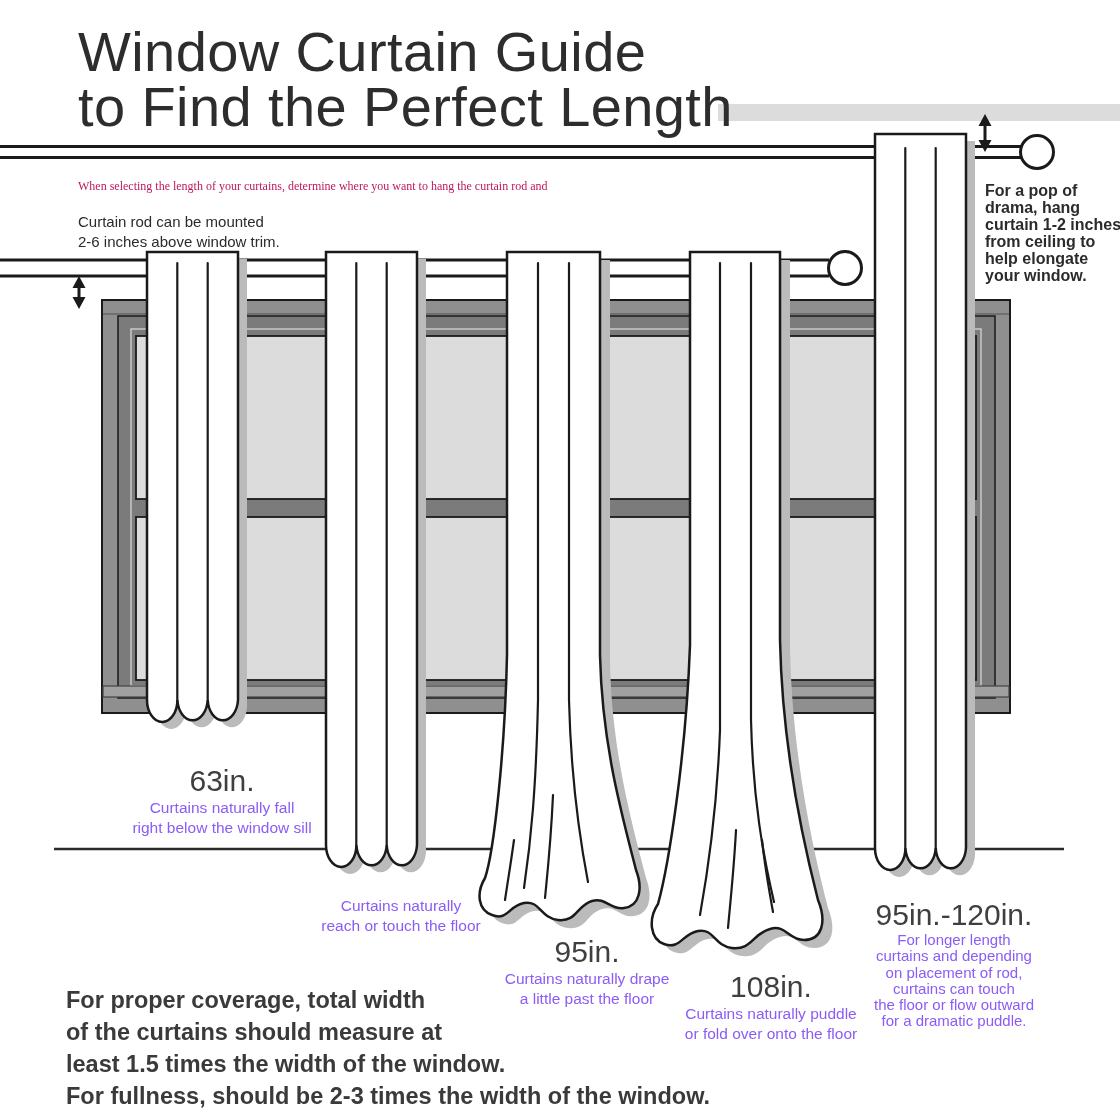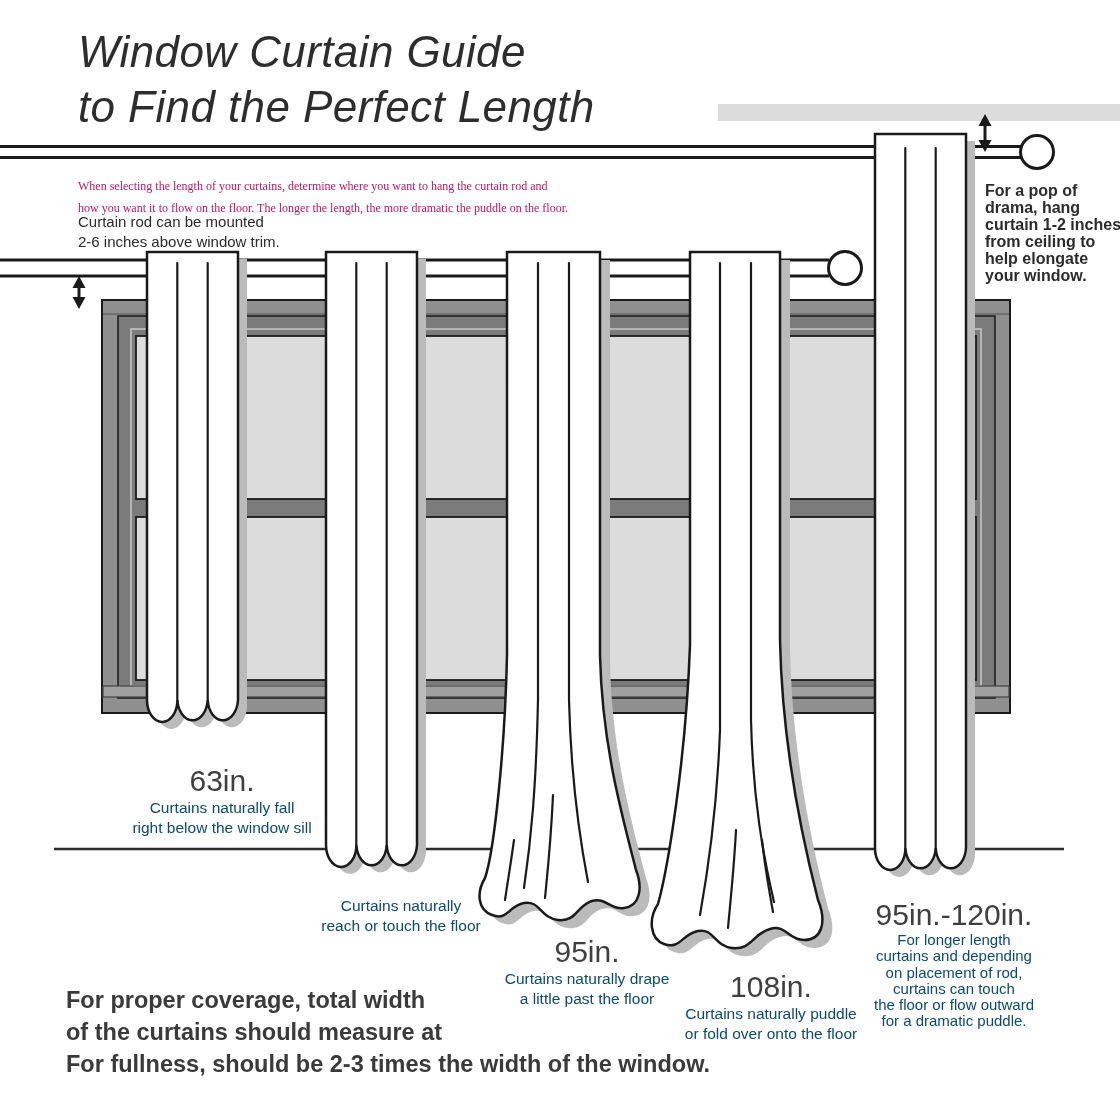--- a/index.html
+++ b/index.html
@@ -1,26 +1,26 @@
 <!DOCTYPE html>
 <html><head>
 <meta charset="utf-8">
 <style>
   html,body{margin:0;padding:0;background:#ffffff;}
   .canvas{position:relative;width:1120px;height:1120px;background:#ffffff;overflow:hidden;
           font-family:"Liberation Sans", sans-serif;}
   .layer{position:absolute;left:0;top:0;}
   .txt{position:absolute;white-space:nowrap;}
-  .title{font-size:44px;line-height:55px;color:#2d2d2d;letter-spacing:.4px;font-style:italic;}
+  .title{font-size:56px;line-height:55px;color:#2d2d2d;letter-spacing:.4px;}
   .intro{font-size:12px;line-height:21.5px;color:#be185d;font-family:Liberation Serif, serif;}
   .bold-note{font-size:15px;font-weight:normal;line-height:20px;color:#2b2b2b;}
   .ceiling-note{font-size:16px;font-weight:bold;line-height:17px;color:#2b2b2b;}
   .curtain-label{position:absolute;transform:translateX(-50%);text-align:center;margin-left:29px;}
   .len{font-size:30px;line-height:34px;color:#3f3f3f;white-space:nowrap;}
-  .desc{font-size:15.5px;line-height:19.5px;color:#0c4a6e;white-space:nowrap;}
+  .desc{font-size:15.5px;line-height:19.5px;color:#8b5cf6;white-space:nowrap;}
   .desc.tight{font-size:15px;line-height:16.3px;}
   .coverage{font-size:23.5px;font-weight:bold;line-height:32px;color:#3a3a3a;margin-left:11px;}
 </style>
 </head>
 <body>
 
 <div class="canvas">
 
   <svg class="layer" width="1120" height="1120" viewBox="0 0 1120 1120">
 
@@ -122,21 +122,20 @@
     </g>
   </svg>
 
   <div class="txt title" style="left:78px;top:24px;">
     <div>Window Curtain Guide</div>
     <div>to Find the Perfect Length</div>
   </div>
 
   <div class="txt intro" style="left:78px;top:176px;">
     <div>When selecting the length of your curtains, determine where you want to hang the curtain rod and</div>
-    <div>how you want it to flow on the floor. The longer the length, the more dramatic the puddle on the floor.</div>
   </div>
 
   <div class="txt bold-note" style="left:78px;top:212px;">
     <div>Curtain rod can be mounted</div>
     <div>2-6 inches above window trim.</div>
   </div>
 
   <div class="txt ceiling-note" style="left:985px;top:182px;">
     <div>For a pop of</div>
     <div>drama, hang</div>
@@ -185,16 +184,17 @@
       <div>on placement of rod,</div>
       <div>curtains can touch</div>
       <div>the floor or flow outward</div>
       <div>for a dramatic puddle.</div>
     </div>
   </div>
 
   <div class="txt coverage" style="left:55px;top:984px;">
     <div>For proper coverage, total width</div>
     <div>of the curtains should measure at</div>
+    <div>least 1.5 times the width of the window.</div>
     <div>For fullness, should be 2-3 times the width of the window.</div>
   </div>
 
 </div>
 
 </body></html>

